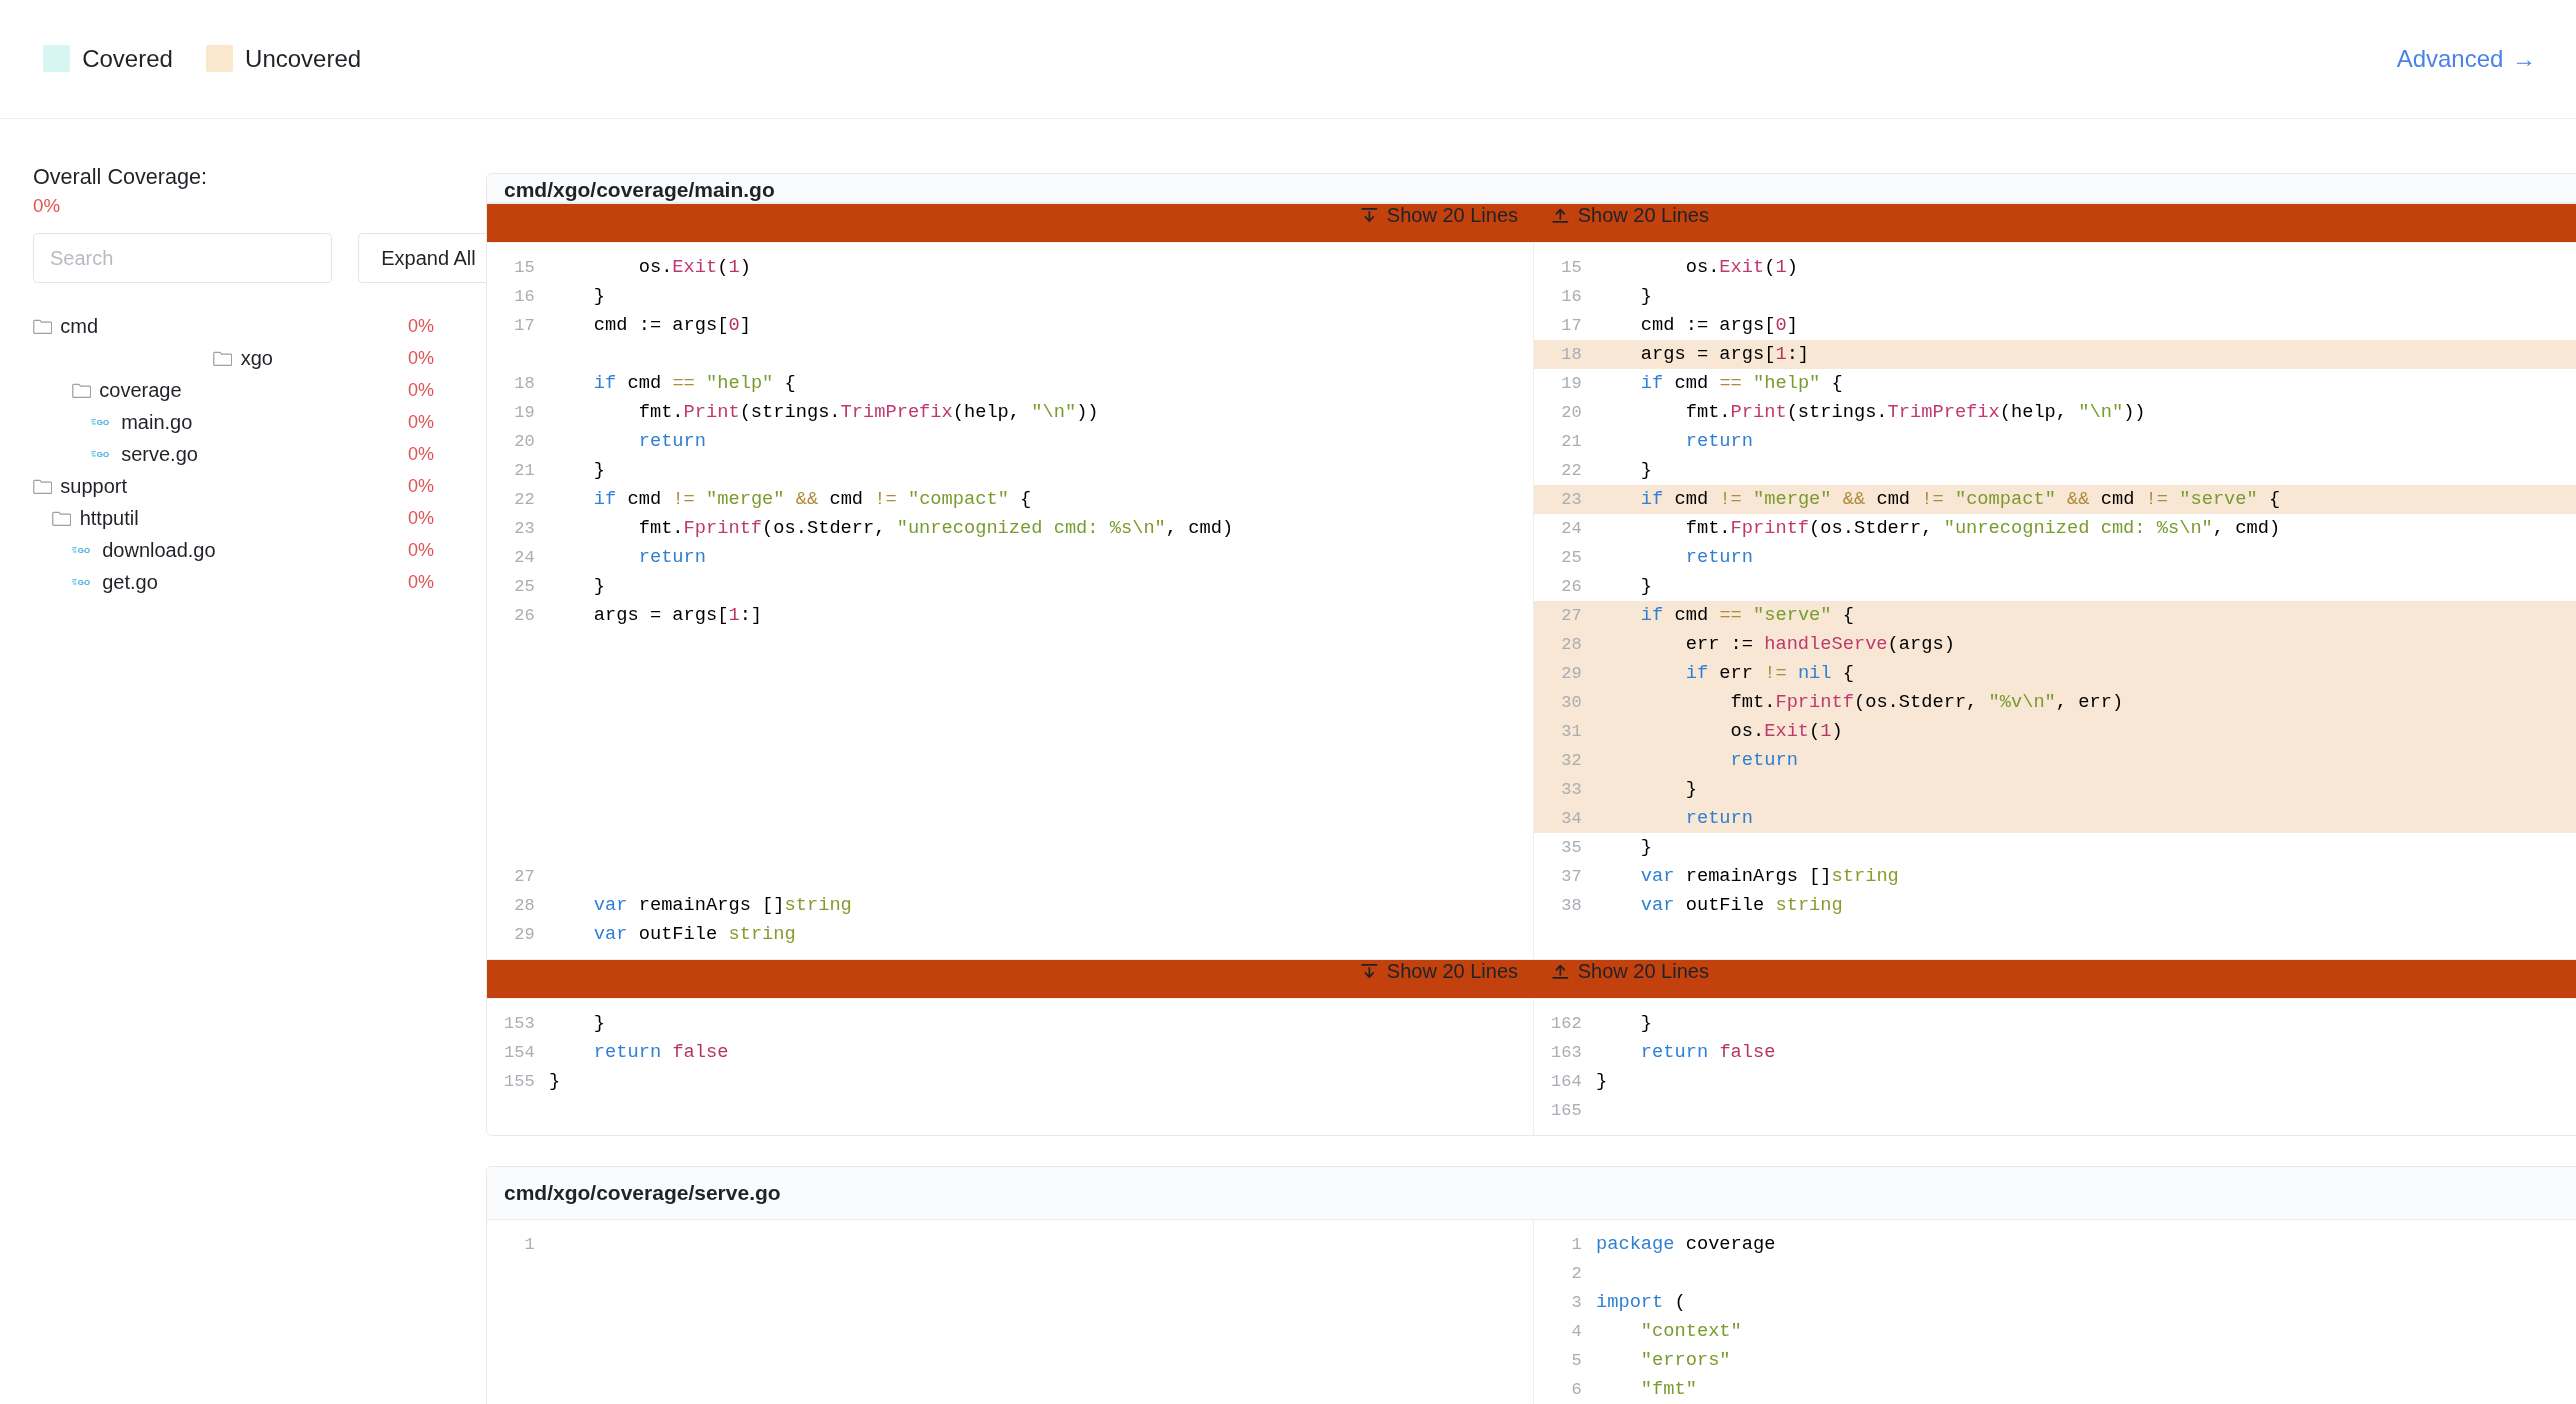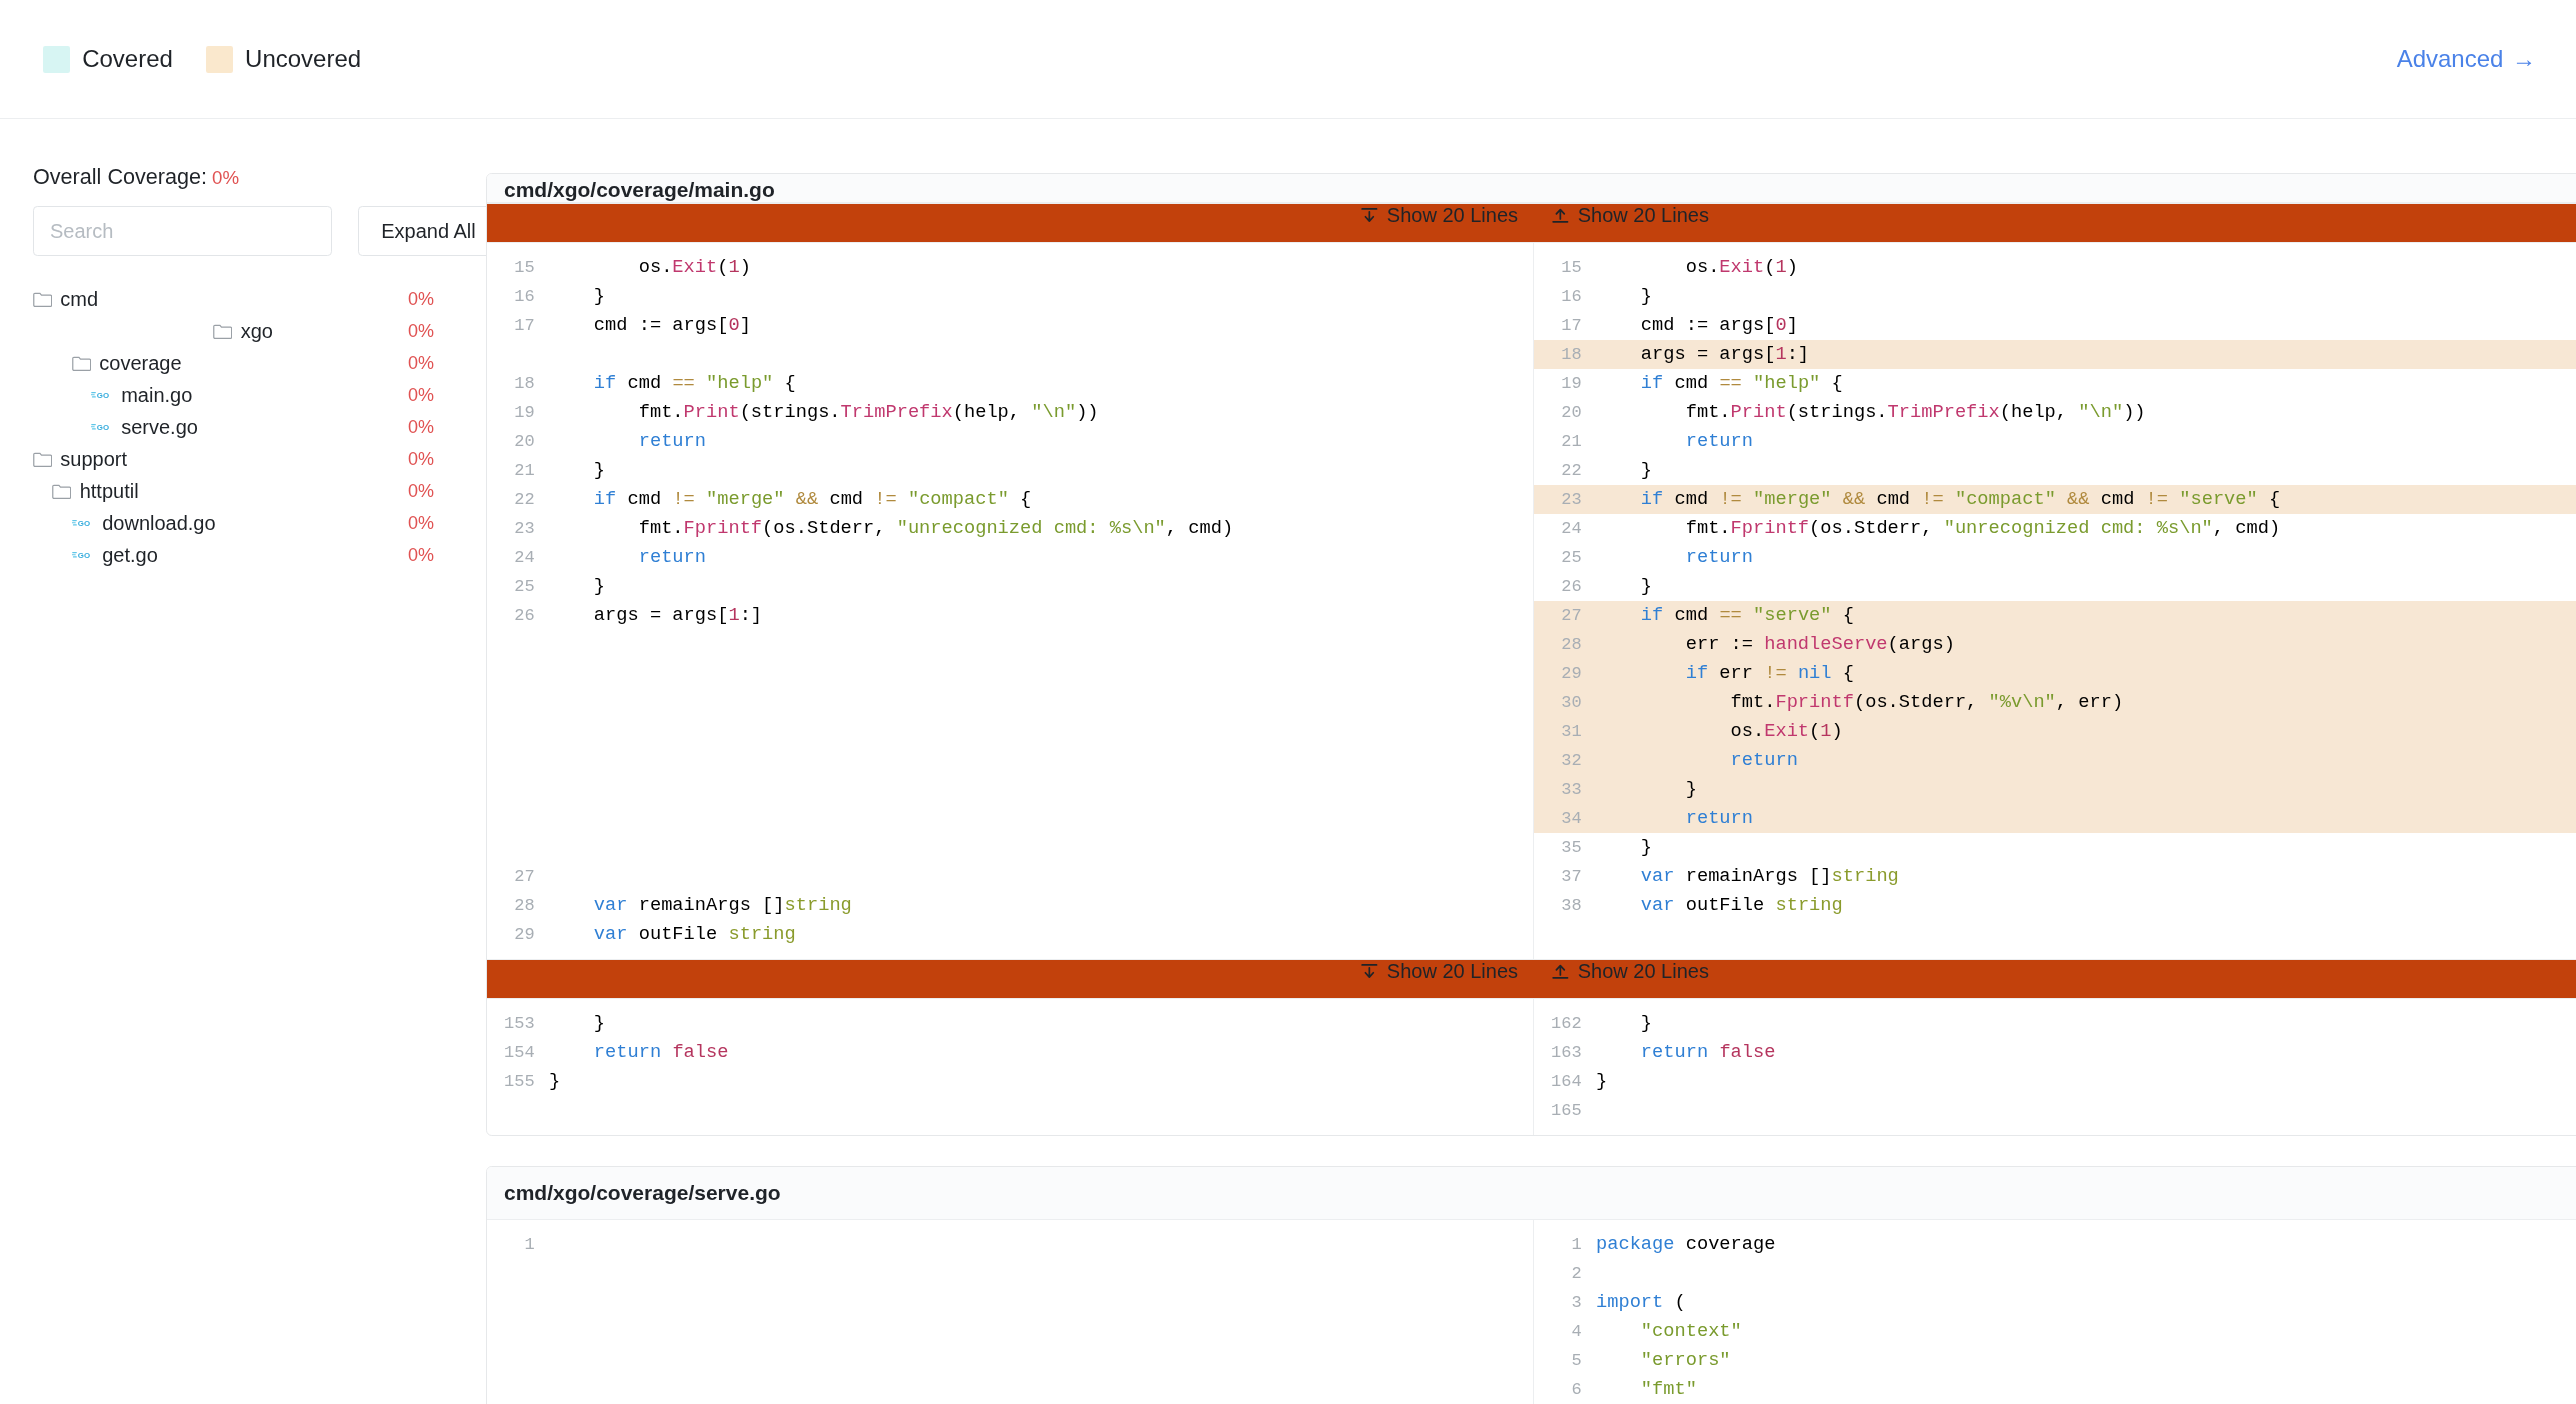--- a/index.html
+++ b/index.html
@@ -41,39 +41,39 @@
   }
   .mode-select {
     display: flex; align-items: center; gap: 6.5px;
     margin-left: 16px; cursor: pointer;
   }
   .file-plus-icon { width: 20px; height: 24.4px; flex: 0 0 auto; }
   .mode-value { font-size: 24px; color: #52b462; }
   .chev { color: #b9bfc6; font-size: 19.4px; line-height: 1; margin-left: 8.6px; }
 
   .legend { display: flex; align-items: center; margin-left: 43px; gap: 33px; }
-  .legend-item { display: flex; align-items: flex-end; gap: 12.2px; }
+  .legend-item { display: flex; align-items: flex-start; gap: 12.2px; }
   .swatch { width: 27px; height: 27px; border-radius: 2.2px; }
   .legend-text { font-size: 24px; color: #1f2328; }
 
   #advanced {
     position: absolute; right: 40px; top: 45px;
     font-size: 24px; color: #4a82e8;
     display: flex; align-items: flex-end; gap: 8.6px; cursor: pointer;
   }
   #advanced .arrow { font-size: 24px; }
 
   
   #sidebar {
     position: absolute; left: 0; top: 119px; width: 467px; height: 1285px;
     background: #ffffff; padding: 45px 33px 0 33px;
   }
   .overall {
     font-size: 21.6px; color: #1f2328; margin-bottom: 16px;
-    display: flex; align-items: baseline; gap: 5px;
+    display: flex; align-items: baseline; gap: 5px; flex-direction: column;
   }
   .overall .pct { color: #e05252; font-size: 18.7px; }
   .controls { display: flex; gap: 26px; align-items: stretch; }
   .search-box {
     flex: 0 0 256px; height: 50px; border: 1.4px solid #e2e5e8; border-radius: 4.3px;
     background: #fff; padding: 0 16px; font-size: 20px; color: #1f2328;
     font-family: "Liberation Sans", sans-serif; outline: none;
   }
   .search-box::placeholder { color: #b6bcc2; }
   .expand-btn {

